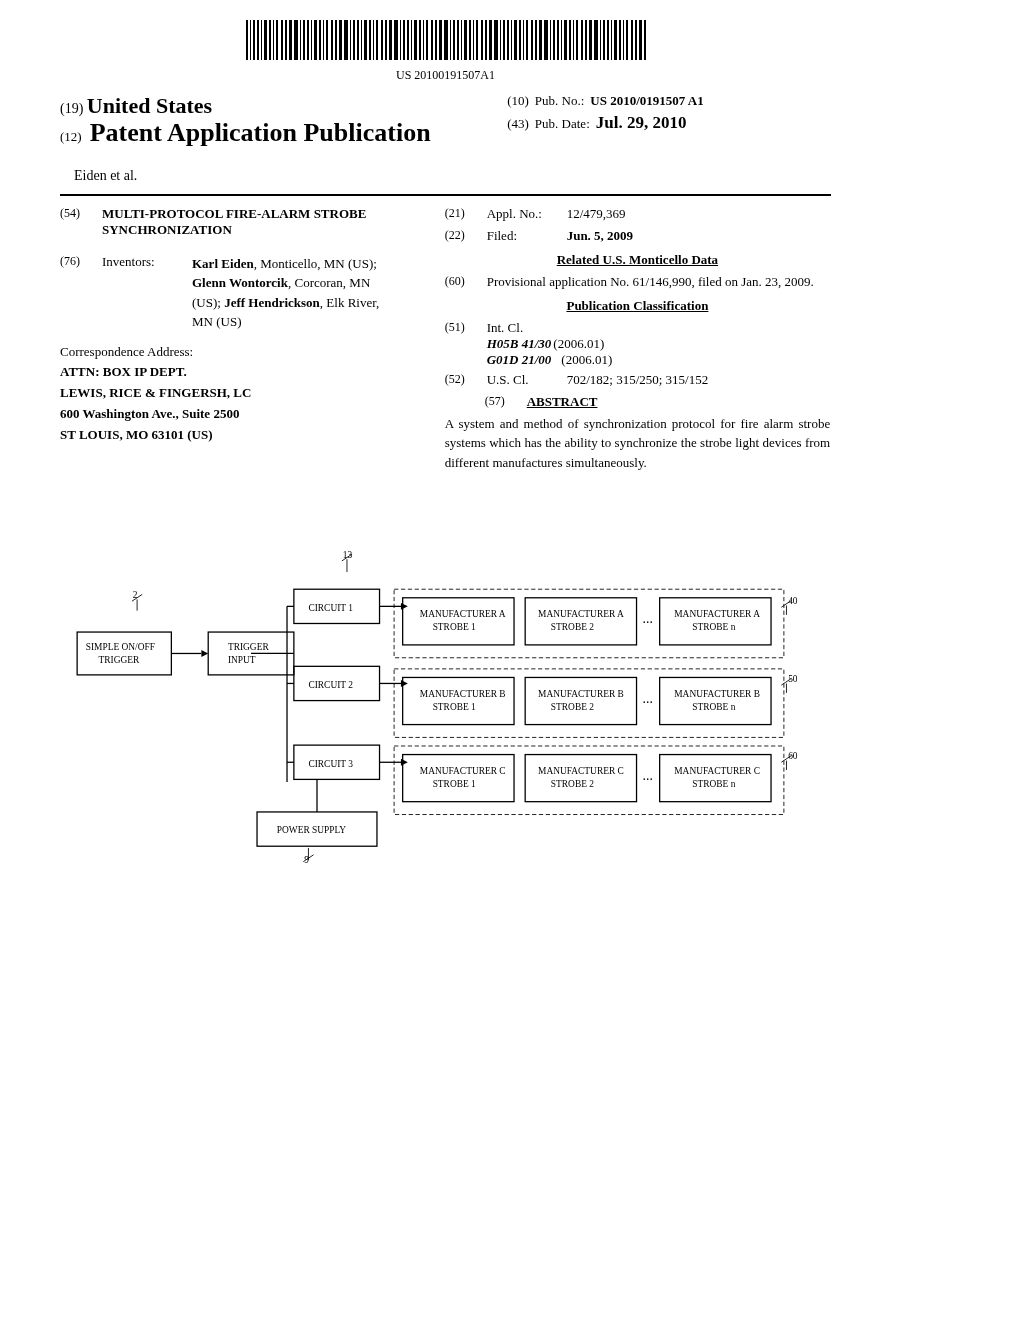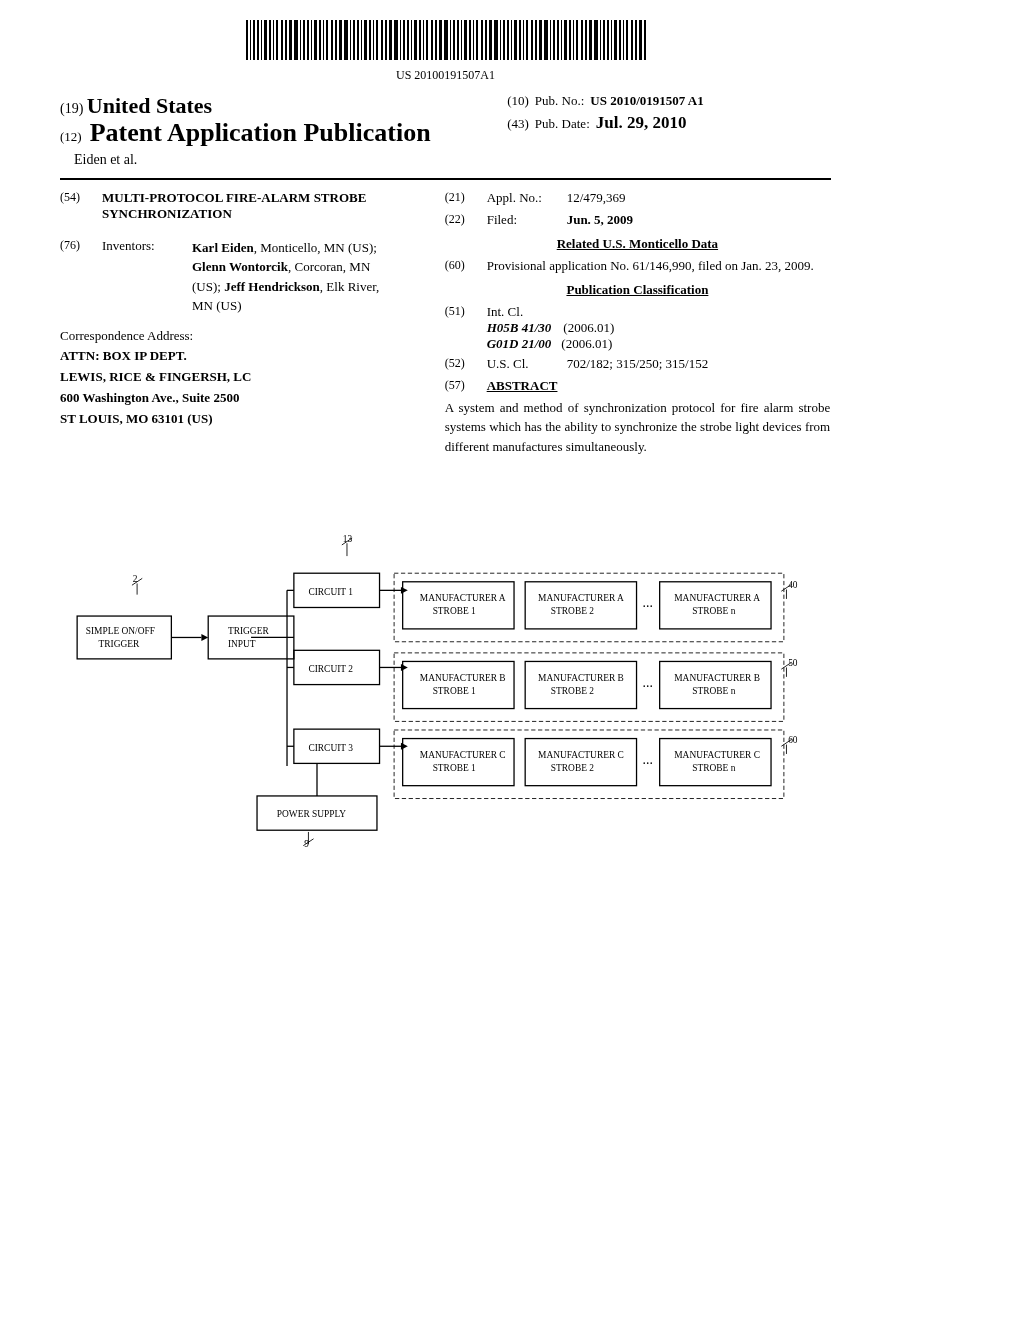--- a/index.html
+++ b/index.html
@@ -80,21 +80,21 @@
       font-size: 14px;
       font-weight: normal;
     }
     .patent-title {
       font-size: 26px;
       font-weight: bold;
       line-height: 1.1;
     }
     .inventors-line {
       font-size: 14px;
-      margin-top: 4px;
+      margin-top: 20px;
     }
     .pub-date-value {
       font-size: 17px;
       font-weight: bold;
     }
 
     .divider {
       border: none;
       border-top: 2px solid #000;
       margin: 10px 0;
@@ -177,20 +177,21 @@
       margin-bottom: 4px;
     }
     .int-cl-num { flex: 0 0 42px; font-size: 12px; }
 
     .abstract-block {
       margin-top: 6px;
     }
     .abstract-num-label {
       display: flex;
       margin-bottom: 4px;
+      margin-left: 40px;
     }
     .abs-num { flex: 0 0 42px; font-size: 12px; }
     .abs-label { font-weight: bold; text-decoration: underline; font-size: 13px; }
     .abstract-text {
       font-size: 13px;
       line-height: 1.5;
       text-align: justify;
     }
 
     
@@ -296,21 +297,21 @@
         <span class="r-num">(60)</span>
         <span class="r-value">Provisional application No. 61/146,990, filed on Jan. 23, 2009.</span>
       </div>
 
       <div class="section-heading">Publication Classification</div>
 
       <div class="int-cl-block">
         <span class="int-cl-num">(51)</span>
         <div>
           <div>Int. Cl.</div>
-          <div style="display:flex; gap:12px;">
+          <div style="display:flex; gap:2px;">
             <span style="font-style:italic; font-weight:bold;">H05B 41/30</span>
             <span>(2006.01)</span>
           </div>
           <div style="display:flex; gap:10px;">
             <span style="font-style:italic; font-weight:bold;">G01D 21/00</span>
             <span>(2006.01)</span>
           </div>
         </div>
       </div>
 

